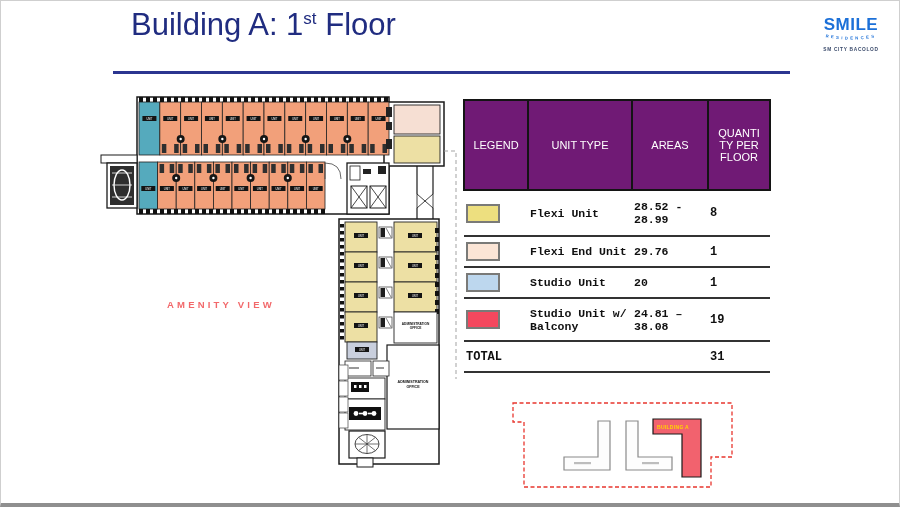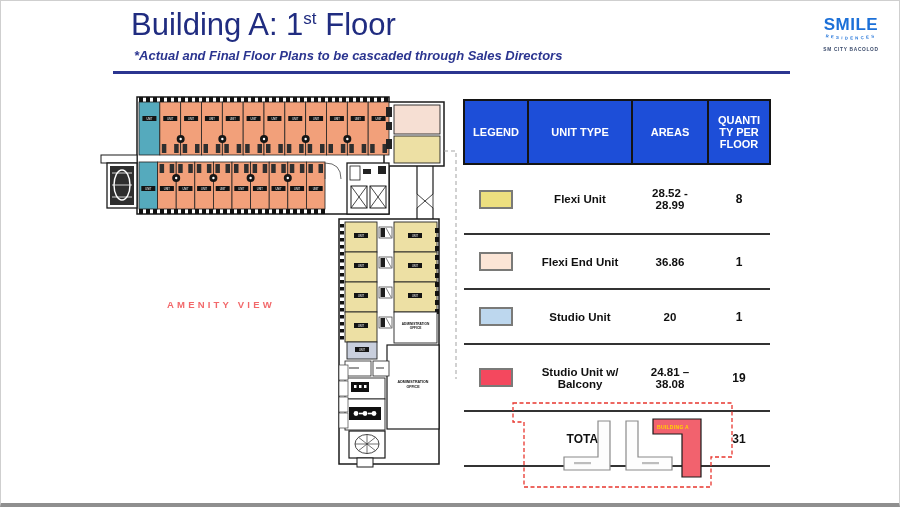--- a/index.html
+++ b/index.html
@@ -10,46 +10,45 @@
   }
   
   .title{position:absolute;left:130px;top:6px;font-size:31px;color:#202c80;letter-spacing:0;}
   .title sup{font-size:17px;}
   .subtitle{position:absolute;left:133px;top:47px;font-size:13px;font-style:italic;font-weight:bold;color:#2b3590;}
   .rule{position:absolute;left:112px;top:70px;width:677px;height:3px;background:#2b3590;}
   .logo{position:absolute;left:800px;top:6px;}
   
   .legend-table{position:absolute;left:462px;top:98px;width:306px;border-collapse:collapse;table-layout:fixed;}
   .legend-table th{
-    background:#1d4ed8;color:#fff;font-size:11px;font-weight:bold;text-align:center;
-    border:2px solid #141414;padding:4px 2px;height:54px;white-space:pre-line;vertical-align:middle;
+    background:#701a75;color:#fff;font-size:11px;font-weight:normal;text-align:center;
+    border:2px solid #141414;padding:17px 2px;height:54px;white-space:pre-line;vertical-align:middle;
   }
   .legend-table td{
-    text-align:center;font-size:11.5px;font-weight:600;color:#101010;
-    border-bottom:2px solid #333;padding:16px 2px;white-space:pre-line;vertical-align:middle;
+    font-size:11.5px;font-weight:600;color:#101010;
+    border-bottom:2px solid #333;padding:4px 2px;white-space:pre-line;vertical-align:middle;font-family:Liberation Mono, monospace;
   }
   .legend-table col.c1{width:64px}.legend-table col.c2{width:104px}
   .legend-table col.c3{width:76px}.legend-table col.c4{width:62px}
   .legend-table .qty{font-weight:bold;font-size:12px;}
   .legend-table .total-label{font-weight:bold;font-size:12px;}
   .swatch{display:inline-block;width:30px;height:15px;border:2px solid #7a7a78;vertical-align:middle;}
   tr.r0 td{height:36px}tr.r1 td{height:21px}tr.r2 td{height:21px}
   tr.r3 td{height:33px}tr.r4 td{height:34px}tr.total td{height:21px}
   
   .floor-plan{position:absolute;left:98px;top:88px;}
   .minimap{position:absolute;left:505px;top:392px;}
   svg{font-family:"Liberation Sans",sans-serif;}
 </style>
 </head>
 <body>
 
 <div class="slide">
 
   <div class="title"><span>Building A: 1</span><sup>st</sup><span> Floor</span></div>
-  <div class="subtitle">*Actual and Final Floor Plans to be cascaded through Sales Directors</div>
   <div class="rule"></div>
 
   <svg class="logo" width="100" height="58" viewBox="0 0 100 58">
     <defs>
         <path id="resArc" d="M10,27 Q50,38 90,27" fill="none"></path>
       </defs>
     <text x="50" y="23" text-anchor="middle" font-size="17" font-weight="bold" fill="#1C70D8" letter-spacing="0.5">SMILE</text>
     <text font-size="4.2" font-weight="bold" fill="#1C70D8" letter-spacing="2.4"><textPath href="#resArc" startOffset="50%" text-anchor="middle">RESIDENCES</textPath></text>
     <text x="50" y="44" text-anchor="middle" font-size="4.8" font-weight="bold" fill="#3a4a6b" letter-spacing="0.7">SM CITY BACOLOD</text>
   </svg>
@@ -444,21 +443,21 @@
         <tr class="r0">
           <td><span class="swatch" style="background:#EDDF7F"></span></td>
           <td>Flexi Unit</td>
           <td>28.52 -
 28.99</td>
           <td class="qty">8</td>
         </tr>
         <tr class="r1">
           <td><span class="swatch" style="background:#FBE5D6"></span></td>
           <td>Flexi End Unit</td>
-          <td>36.86</td>
+          <td>29.76</td>
           <td class="qty">1</td>
         </tr>
         <tr class="r2">
           <td><span class="swatch" style="background:#BDD7EE"></span></td>
           <td>Studio Unit</td>
           <td>20</td>
           <td class="qty">1</td>
         </tr>
         <tr class="r3">
           <td><span class="swatch" style="background:#F4485E"></span></td>

